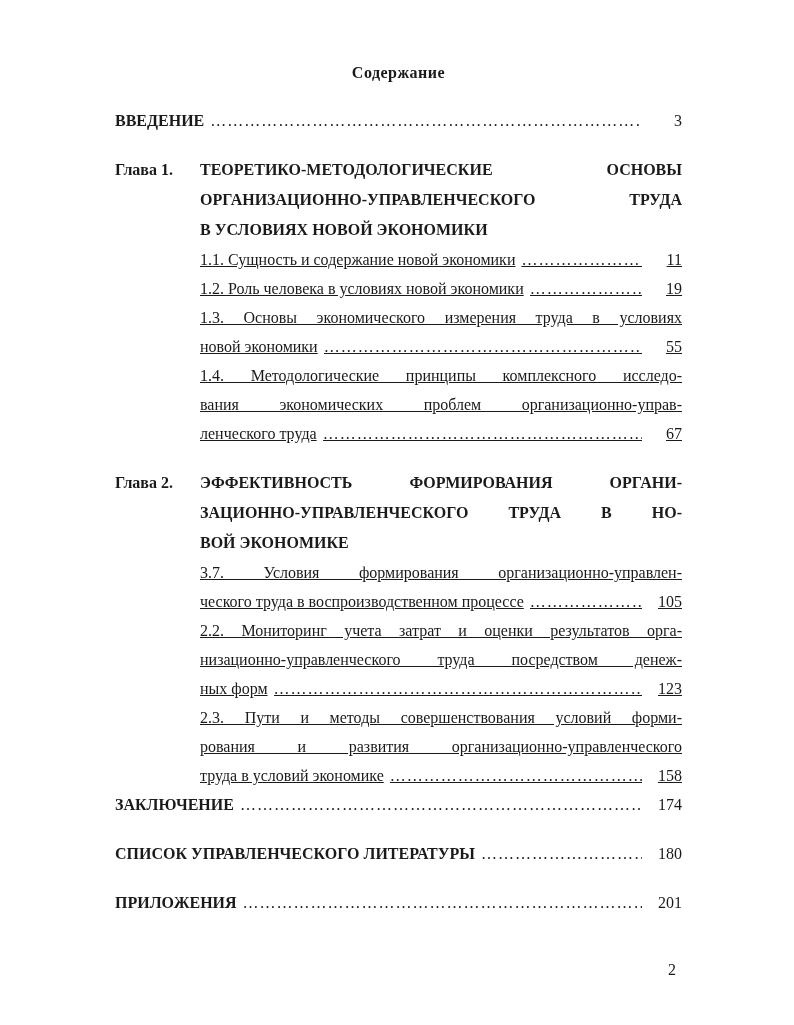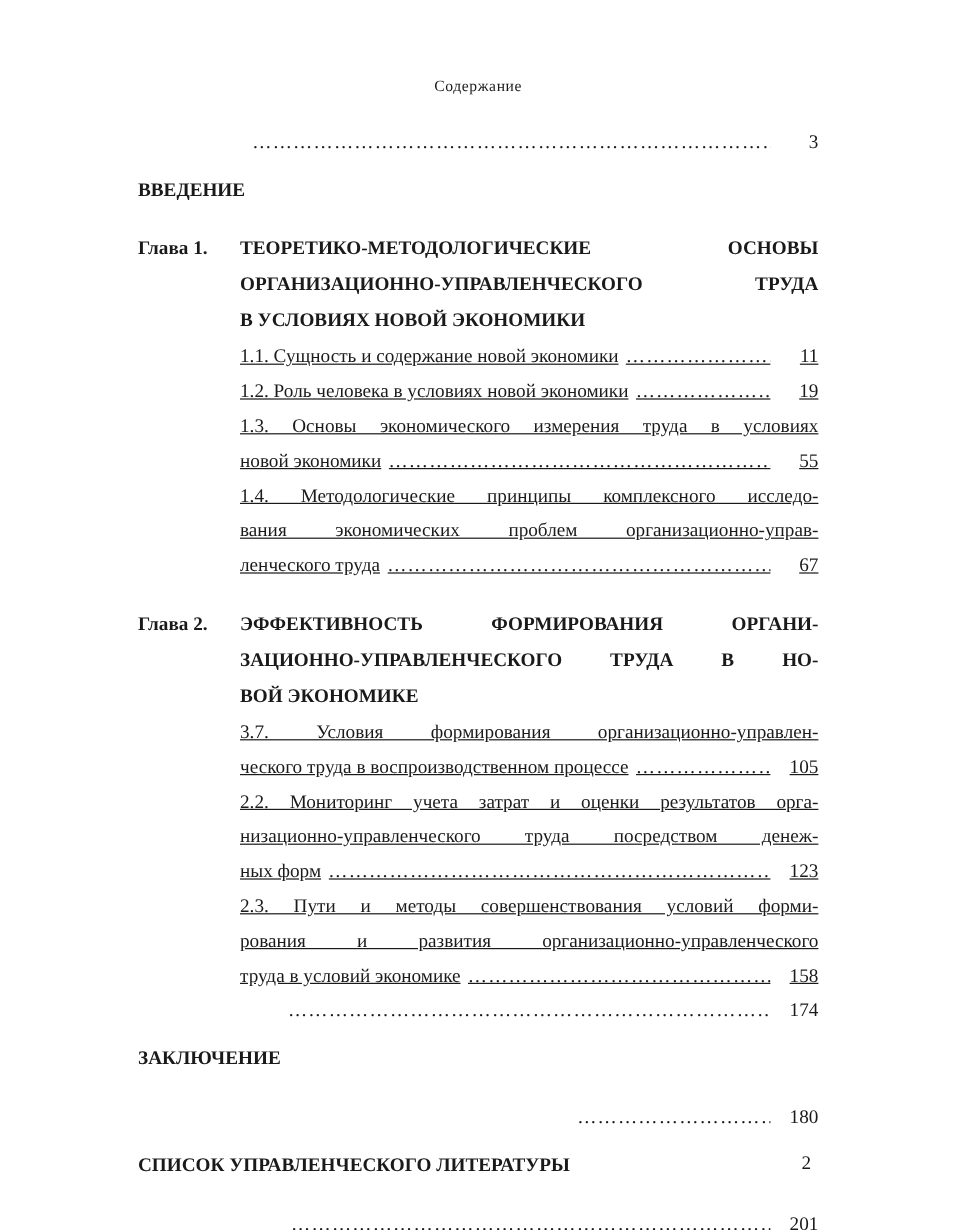--- a/index.html
+++ b/index.html
@@ -15,39 +15,39 @@
     background: #ffffff;
     color: #1a1a1a;
     font-family: "Liberation Serif", "DejaVu Serif", serif;
     font-size: 16px;
     box-sizing: border-box;
     padding: 64px 112px 0 115px;
     overflow: hidden;
   }
   .doc-title {
     text-align: center;
-    font-size: 13px;
-    font-weight: normal;
+    font-size: 16px;
+    font-weight: bold;
     margin: 0 0 24px 0;
     letter-spacing: 0.5px;
   }
   .toc { width: 100%; }
   .entry {
     display: flex;
     align-items: flex-start;
   }
   .entry.gap { margin-top: 20px; }
   .chapter-label {
     width: 85px;
     flex-shrink: 0;
     font-weight: bold;
     line-height: 30px;
   }
   .entry-body { flex: 1; min-width: 0; }
-  .entry.main .entry-body .line-text { font-weight: bold; margin-top: 40px; }
+  .entry.main .entry-body .line-text { font-weight: bold; }
   .entry.chapter .entry-body { font-weight: bold; }
   .entry.section { padding-left: 85px; text-decoration: underline; }
   .line {
     display: flex;
     line-height: 29px;
   }
   .entry.chapter .line { line-height: 30px; }
   .line.justify {
     display: block;
     text-align: justify;

